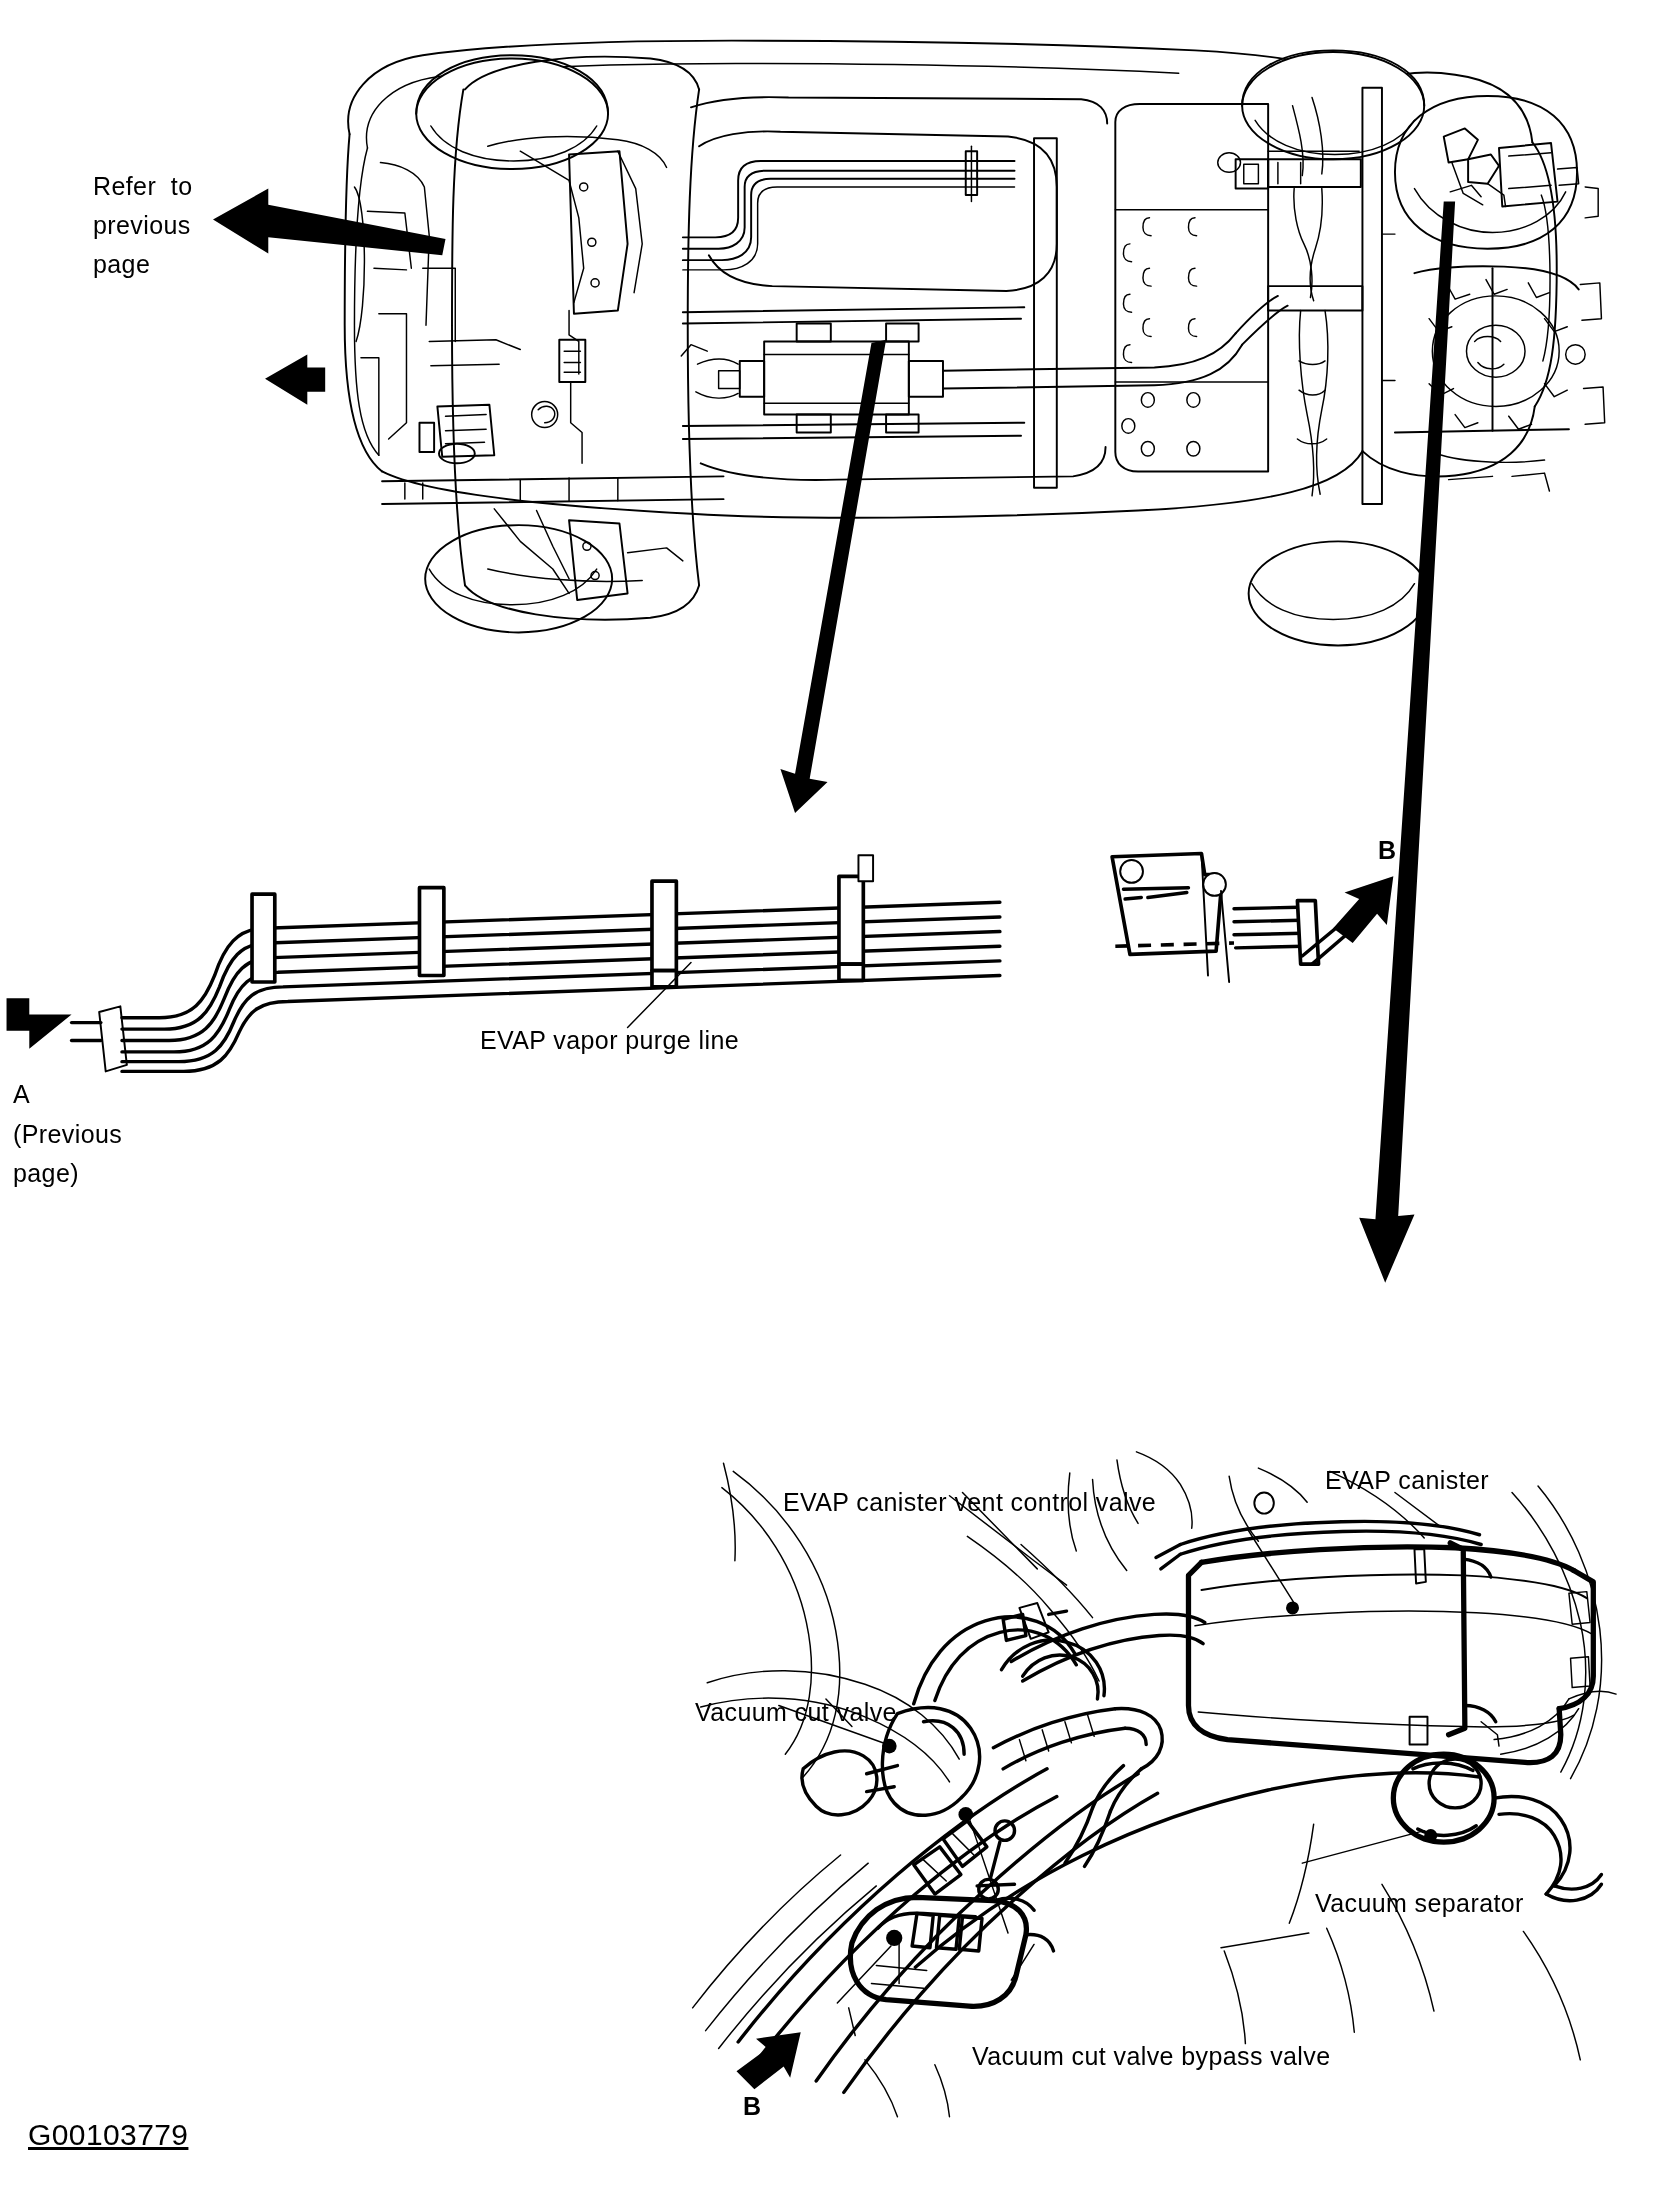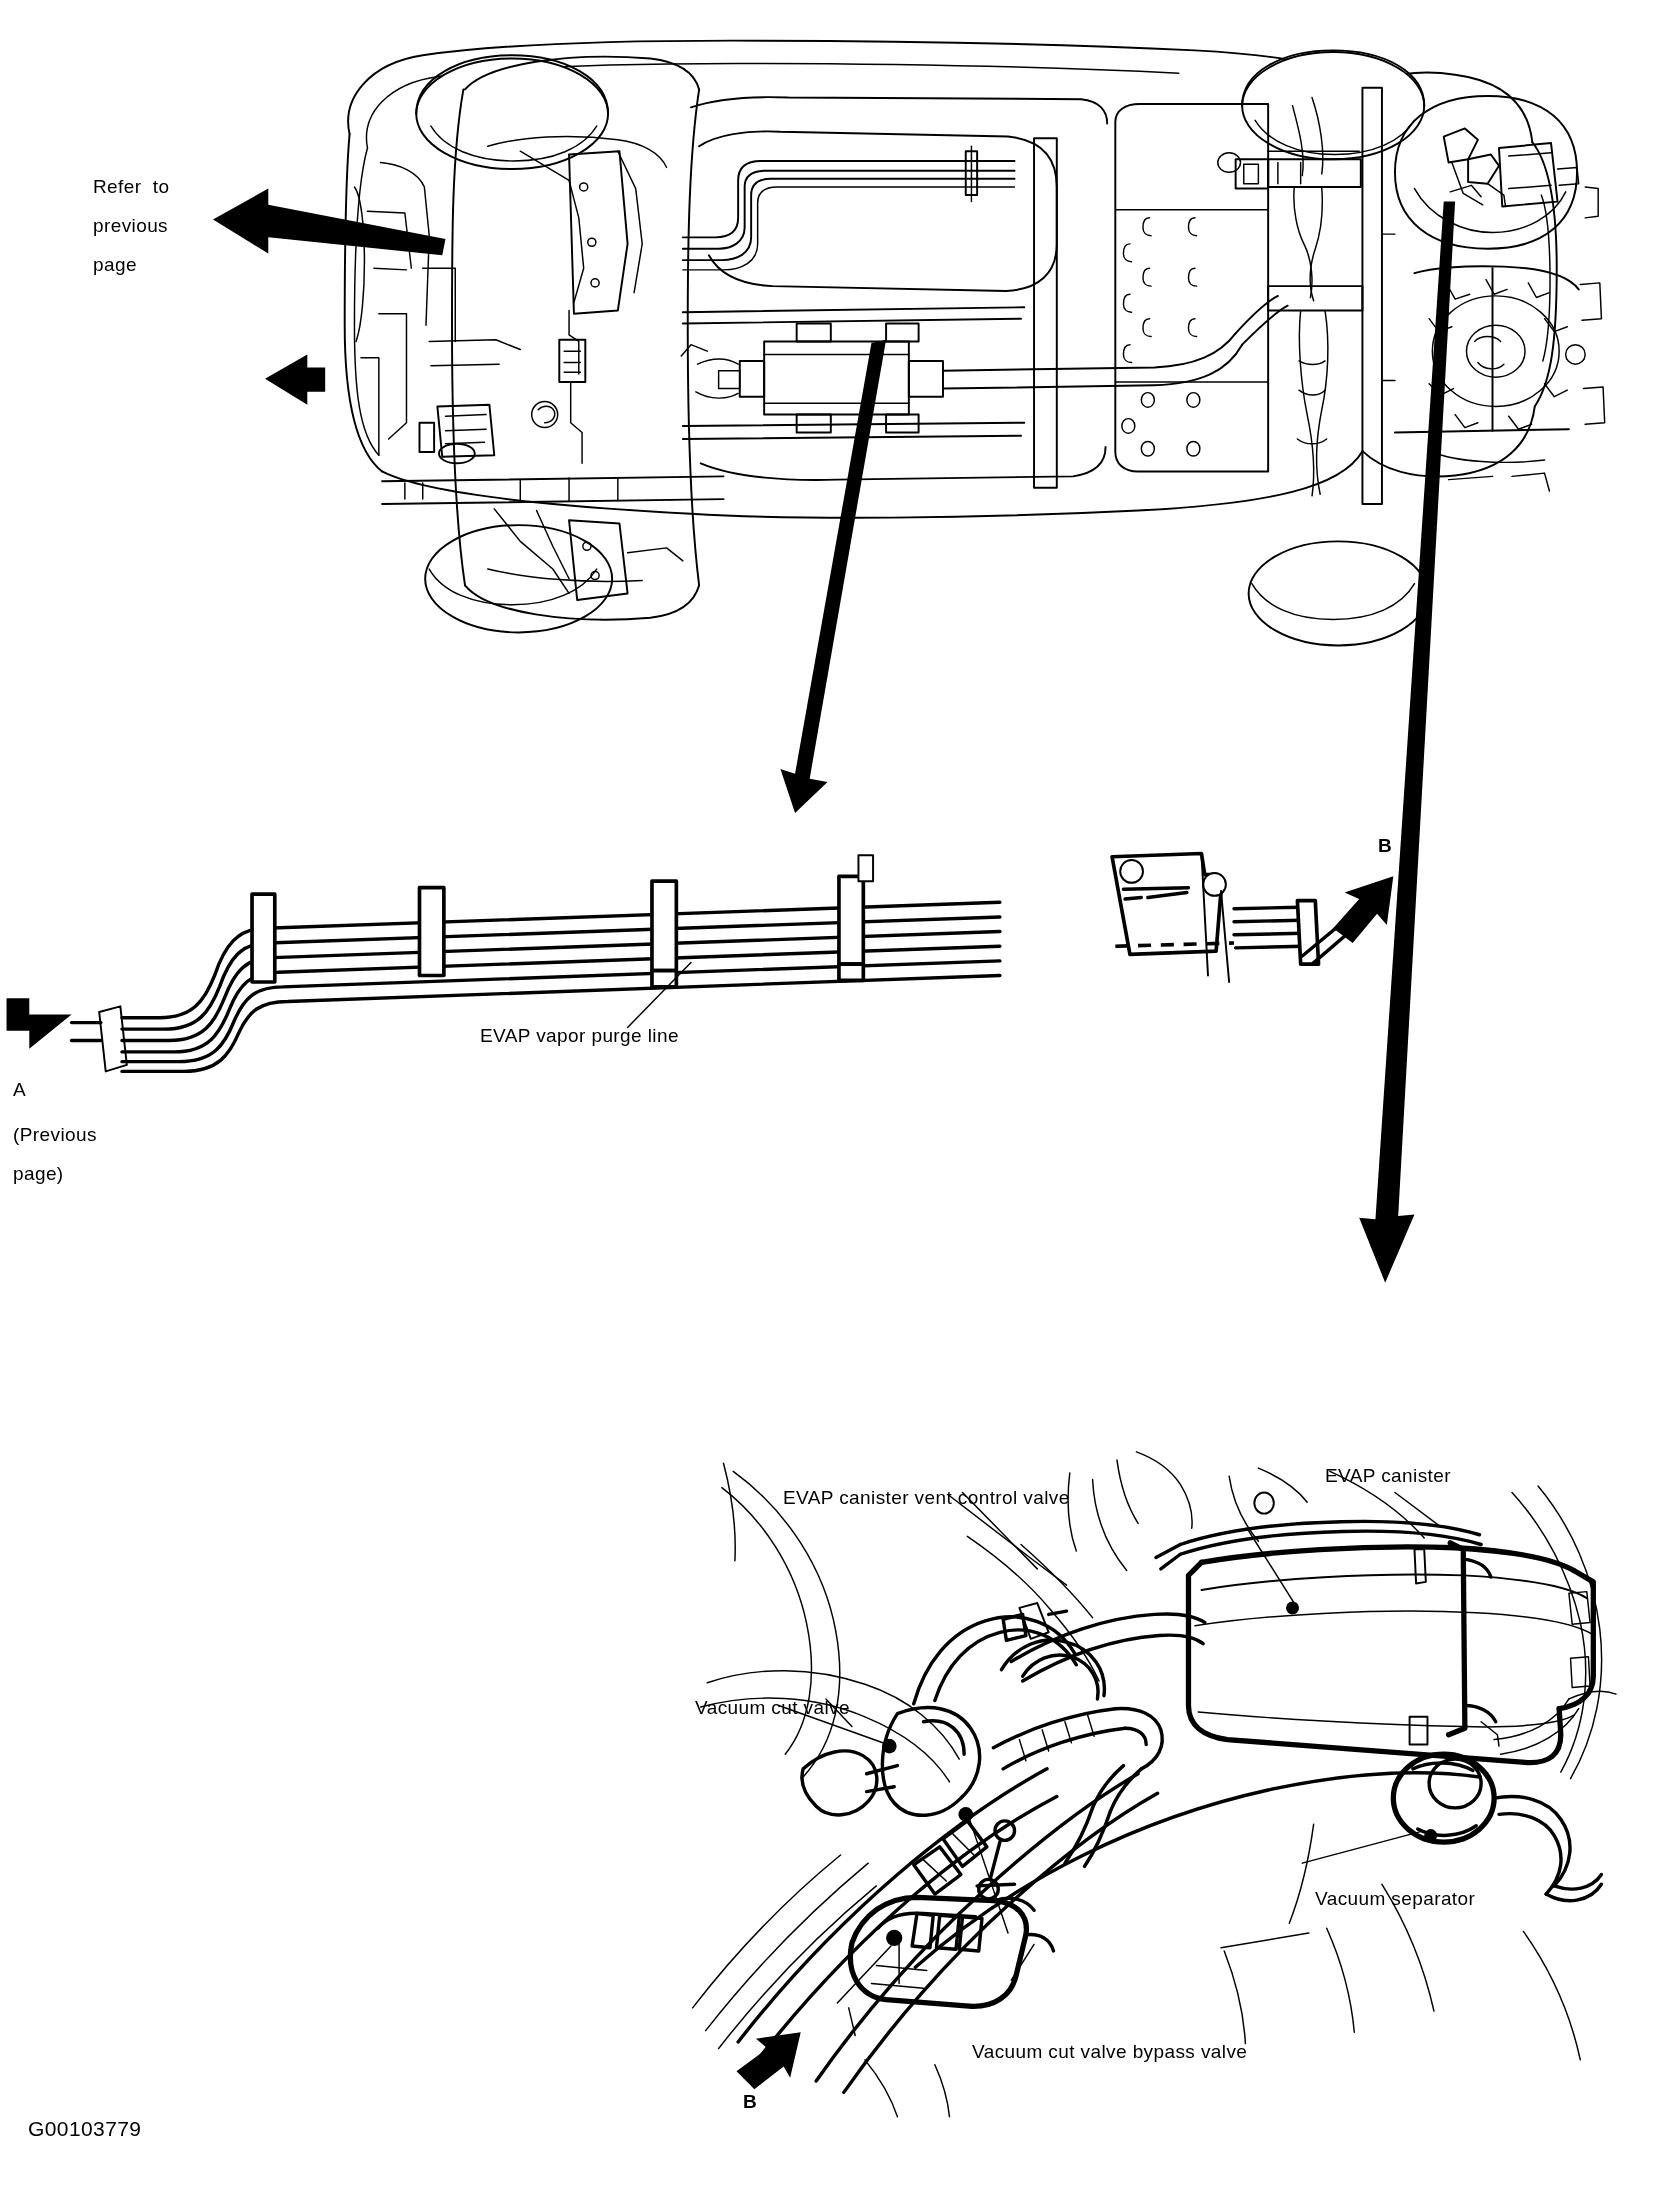--- a/index.html
+++ b/index.html
@@ -20,22 +20,22 @@
     overflow: hidden;
   }
   .lbl {
     position: absolute;
     font-family: "Liberation Sans", sans-serif;
     color: #000;
     white-space: pre;
     line-height: 1.42;
     letter-spacing: 0.4px;
   }
-  .lbl-30 { font-size: 21px; }
-  .lbl-31 { font-size: 19px; }
+  .lbl-30 { font-size: 30px; text-decoration: underline; }
+  .lbl-31 { font-size: 25px; }
   .lbl-bold { font-weight: bold; }
   svg.layer {
     position: absolute;
     left: 0;
     top: 0;
     width: 1673px;
     height: 2194px;
     pointer-events: none;
   }
   svg .ln { fill: none; stroke: #000; stroke-width: 2.4; stroke-linecap: round; stroke-linejoin: round; }

